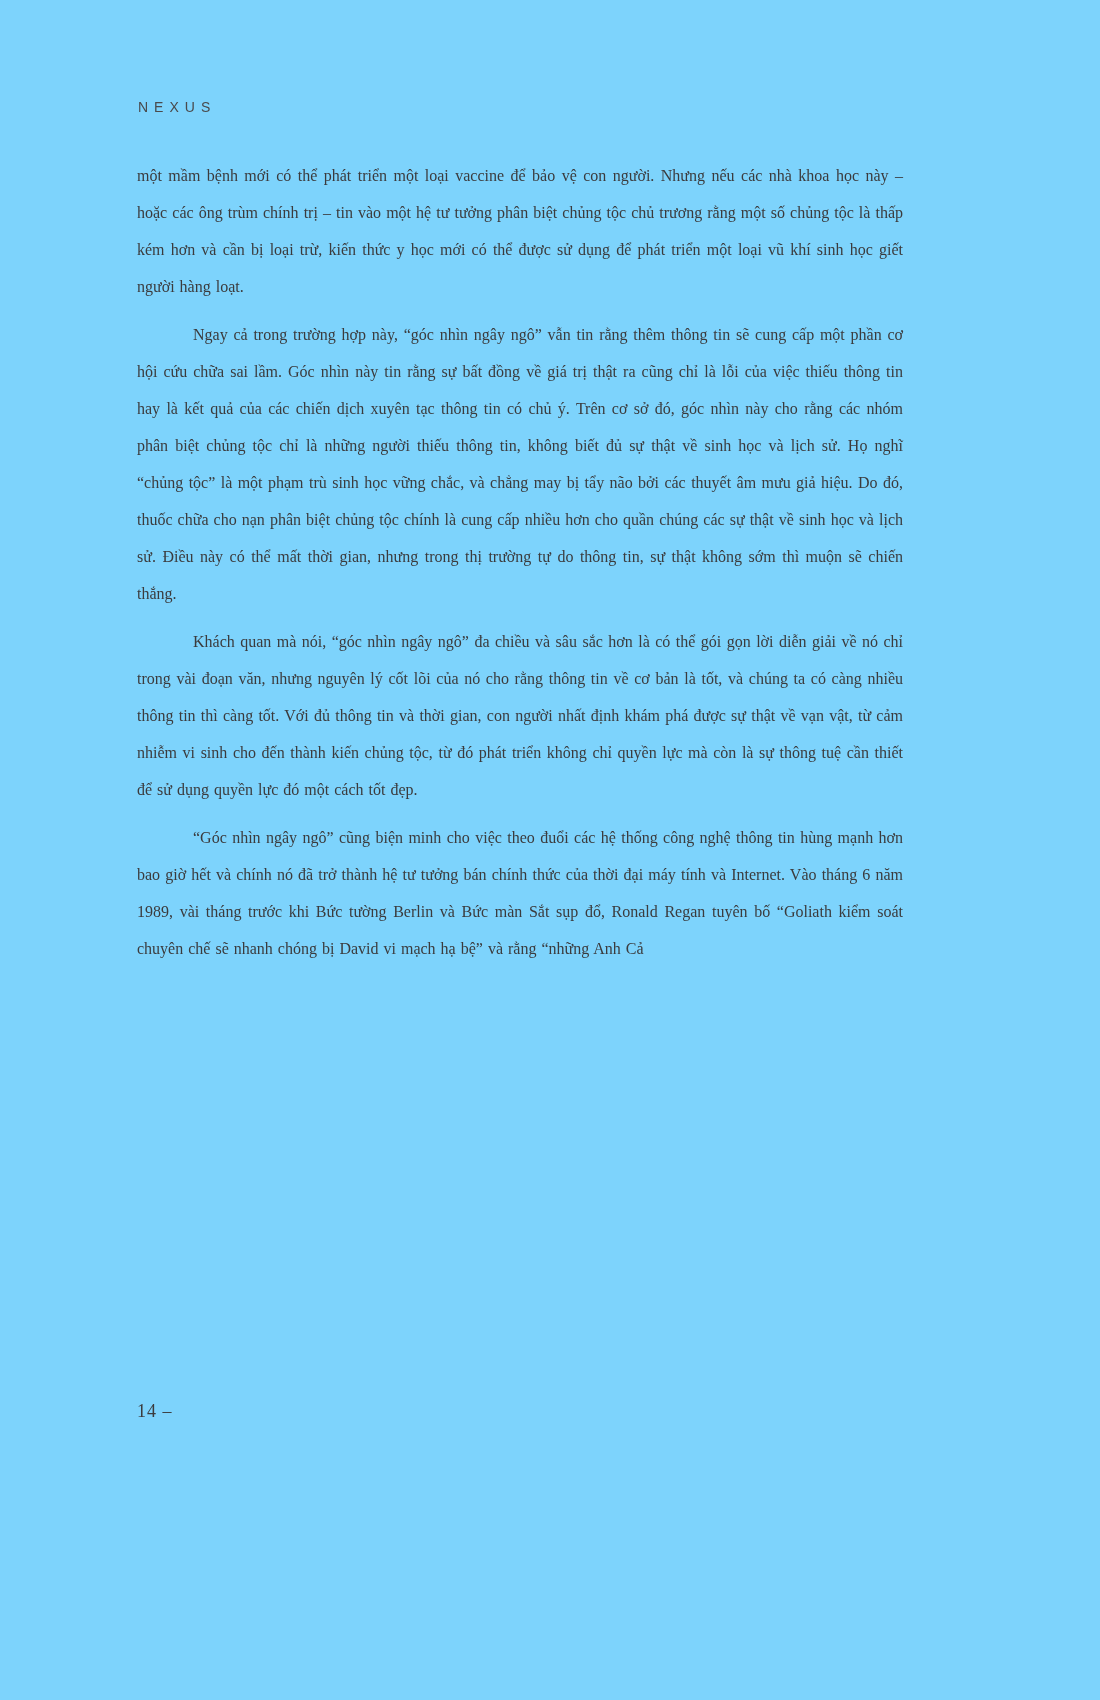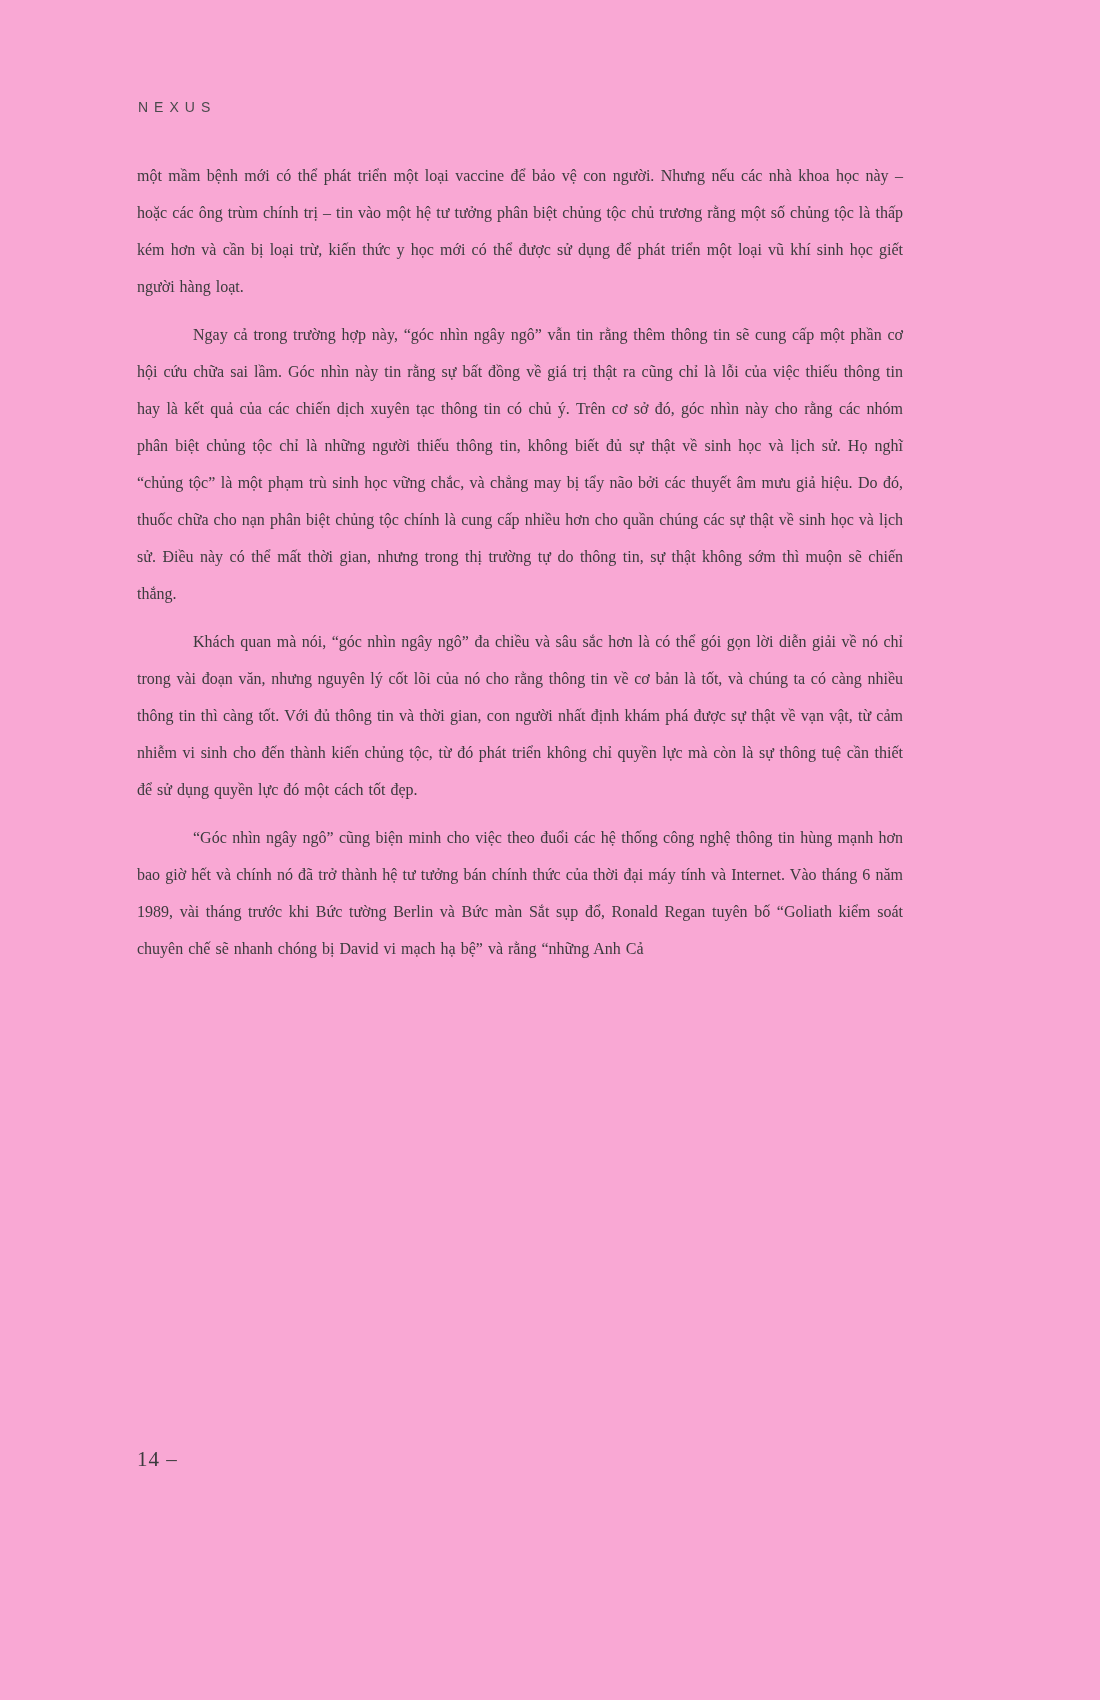--- a/index.html
+++ b/index.html
@@ -1,21 +1,21 @@
 <!DOCTYPE html>
 <html><head>
 <meta charset="utf-8">
 <style>
   * { box-sizing: border-box; }
   html, body { margin: 0; padding: 0; background: #ffffff; }
   .page {
     position: relative;
     width: 1100px;
     height: 1700px;
-    background: #f9a8d4;
+    background: #7dd3fc;
     overflow: hidden;
     font-family: "Liberation Serif", "DejaVu Serif", serif;
     color: #3b3b3d;
     text-decoration: underline;
   }
   .running-head {
     position: absolute;
     left: 138px;
     top: 99px;
     font-family: "Liberation Sans", "DejaVu Sans", sans-serif;
@@ -37,24 +37,23 @@
     font-size: 16px;
     line-height: 37px;
     text-indent: 56px;
     word-spacing: 1px;
   }
   .para.first { text-indent: 0; }
   .folio {
     position: absolute;
     left: 137px;
     top: 1401px;
-    font-size: 21px;
+    font-size: 18px;
     color: #3b3b3d;
     letter-spacing: 1px;
-    margin-top: 46px;
   }
 </style>
 </head>
 <body>
 
 <div class="page">
   <div class="running-head">NEXUS</div>
 
   <div class="text-block">
     <p class="para first">một mầm bệnh mới có thể phát triển một loại vaccine để bảo vệ con người. Nhưng nếu các nhà khoa học này – hoặc các ông trùm chính trị – tin vào một hệ tư tưởng phân biệt chủng tộc chủ trương rằng một số chủng tộc là thấp kém hơn và cần bị loại trừ, kiến thức y học mới có thể được sử dụng để phát triển một loại vũ khí sinh học giết người hàng loạt.</p>

